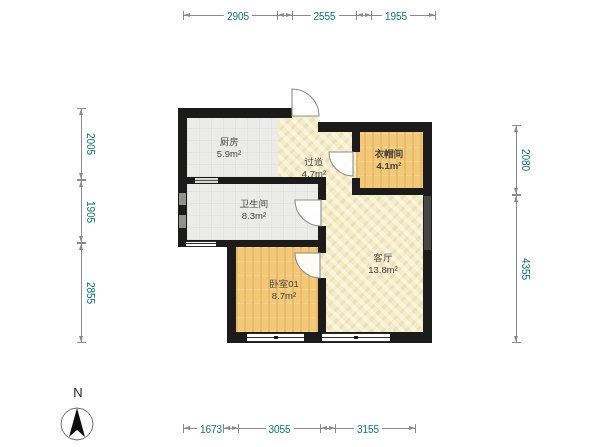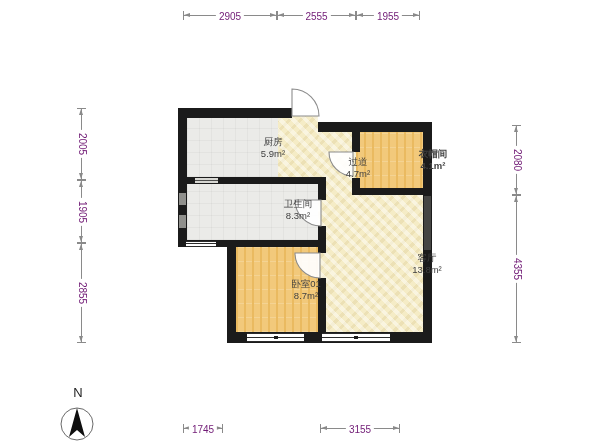--- a/index.html
+++ b/index.html
@@ -21,23 +21,23 @@
   .wallseg{position:absolute;}
   
   .winh{position:absolute;height:9px;
     background:linear-gradient(#2b2b2b 0 1px,#fff 1px 4px,#2b2b2b 4px 5px,#fff 5px 8px,#2b2b2b 8px 9px);}
   .winh-sm{position:absolute;height:6px;
     background:linear-gradient(#2b2b2b 0 1px,#fff 1px 2px,#2b2b2b 2px 3px,#fff 3px 5px,#2b2b2b 5px 6px);}
   .win-pass{position:absolute;background:linear-gradient(#d8d8d3 0 2px,#4e4e4c 2px 3px,#d8d8d3 3px 5px);}
   .mull{position:absolute;width:4px;height:3px;background:#1b1b1b;}
   
   .rlabel{position:absolute;transform:translate(-50%,-50%);text-align:center;
-          color:#3f3f3f;font-size:9.5px;line-height:1.3;white-space:nowrap;margin-left:44px;}
-  
-  .dimh,.dimv{position:absolute;color:#701a75;}
+          color:#3f3f3f;font-size:9.5px;line-height:1.3;white-space:nowrap;}
+  
+  .dimh,.dimv{position:absolute;color:#0f766e;padding-left:16px;}
   .dimh{height:16px;}
   .dimh .ln{position:absolute;left:0;right:0;top:7px;height:1px;background:#8a8a8a;}
   .dimh .tk-l,.dimh .tk-r{position:absolute;top:3px;width:1px;height:9px;background:#8a8a8a;}
   .dimh .tk-l{left:0;} .dimh .tk-r{right:0;}
   .dimh .ar-l,.dimh .ar-r{position:absolute;top:5px;width:0;height:0;
       border-top:2.5px solid transparent;border-bottom:2.5px solid transparent;}
   .dimh .ar-l{left:1px;border-right:6px solid #8a8a8a;}
   .dimh .ar-r{right:1px;border-left:6px solid #8a8a8a;}
   .dimh .lb{position:absolute;left:50%;top:50%;transform:translate(-50%,-50%);
       background:#fff;padding:0 3px;font-size:10px;}
@@ -110,21 +110,21 @@
     <div>4.7m²</div>
   </div>
   <div class="rlabel" style="left:389px;top:160px;font-weight:bold;">
     <div>衣帽间</div>
     <div>4.1m²</div>
   </div>
   <div class="rlabel" style="left:254px;top:210px;">
     <div>卫生间</div>
     <div>8.3m²</div>
   </div>
-  <div class="rlabel" style="left:262px;top:290px;">
+  <div class="rlabel" style="left:284px;top:290px;">
     <div>卧室01</div>
     <div>8.7m²</div>
   </div>
   <div class="rlabel" style="left:383px;top:264px;">
     <div>客厅</div>
     <div>13.8m²</div>
   </div>
 
   <div class="dimh" style="left:183px;top:8px;width:94px;">
     <span class="ln"></span>
@@ -150,21 +150,29 @@
     <span class="ar-r"></span>
     <span class="lb">1955</span>
   </div>
 
   <div class="dimh" style="left:183px;top:421px;width:40px;">
     <span class="ln"></span>
     <span class="tk-l"></span>
       <span class="tk-r"></span>
     <span class="ar-l"></span>
     <span class="ar-r"></span>
-    <span class="lb">1745</span>
+    <span class="lb">1673</span>
+  </div>
+  <div class="dimh" style="left:223px;top:421px;width:97px;">
+    <span class="ln"></span>
+    <span class="tk-l"></span>
+      <span class="tk-r"></span>
+    <span class="ar-l"></span>
+    <span class="ar-r"></span>
+    <span class="lb">3055</span>
   </div>
   <div class="dimh" style="left:320px;top:421px;width:80px;">
     <span class="ln"></span>
     <span class="tk-l"></span>
       <span class="tk-r"></span>
     <span class="ar-l"></span>
     <span class="ar-r"></span>
     <span class="lb">3155</span>
   </div>
 

